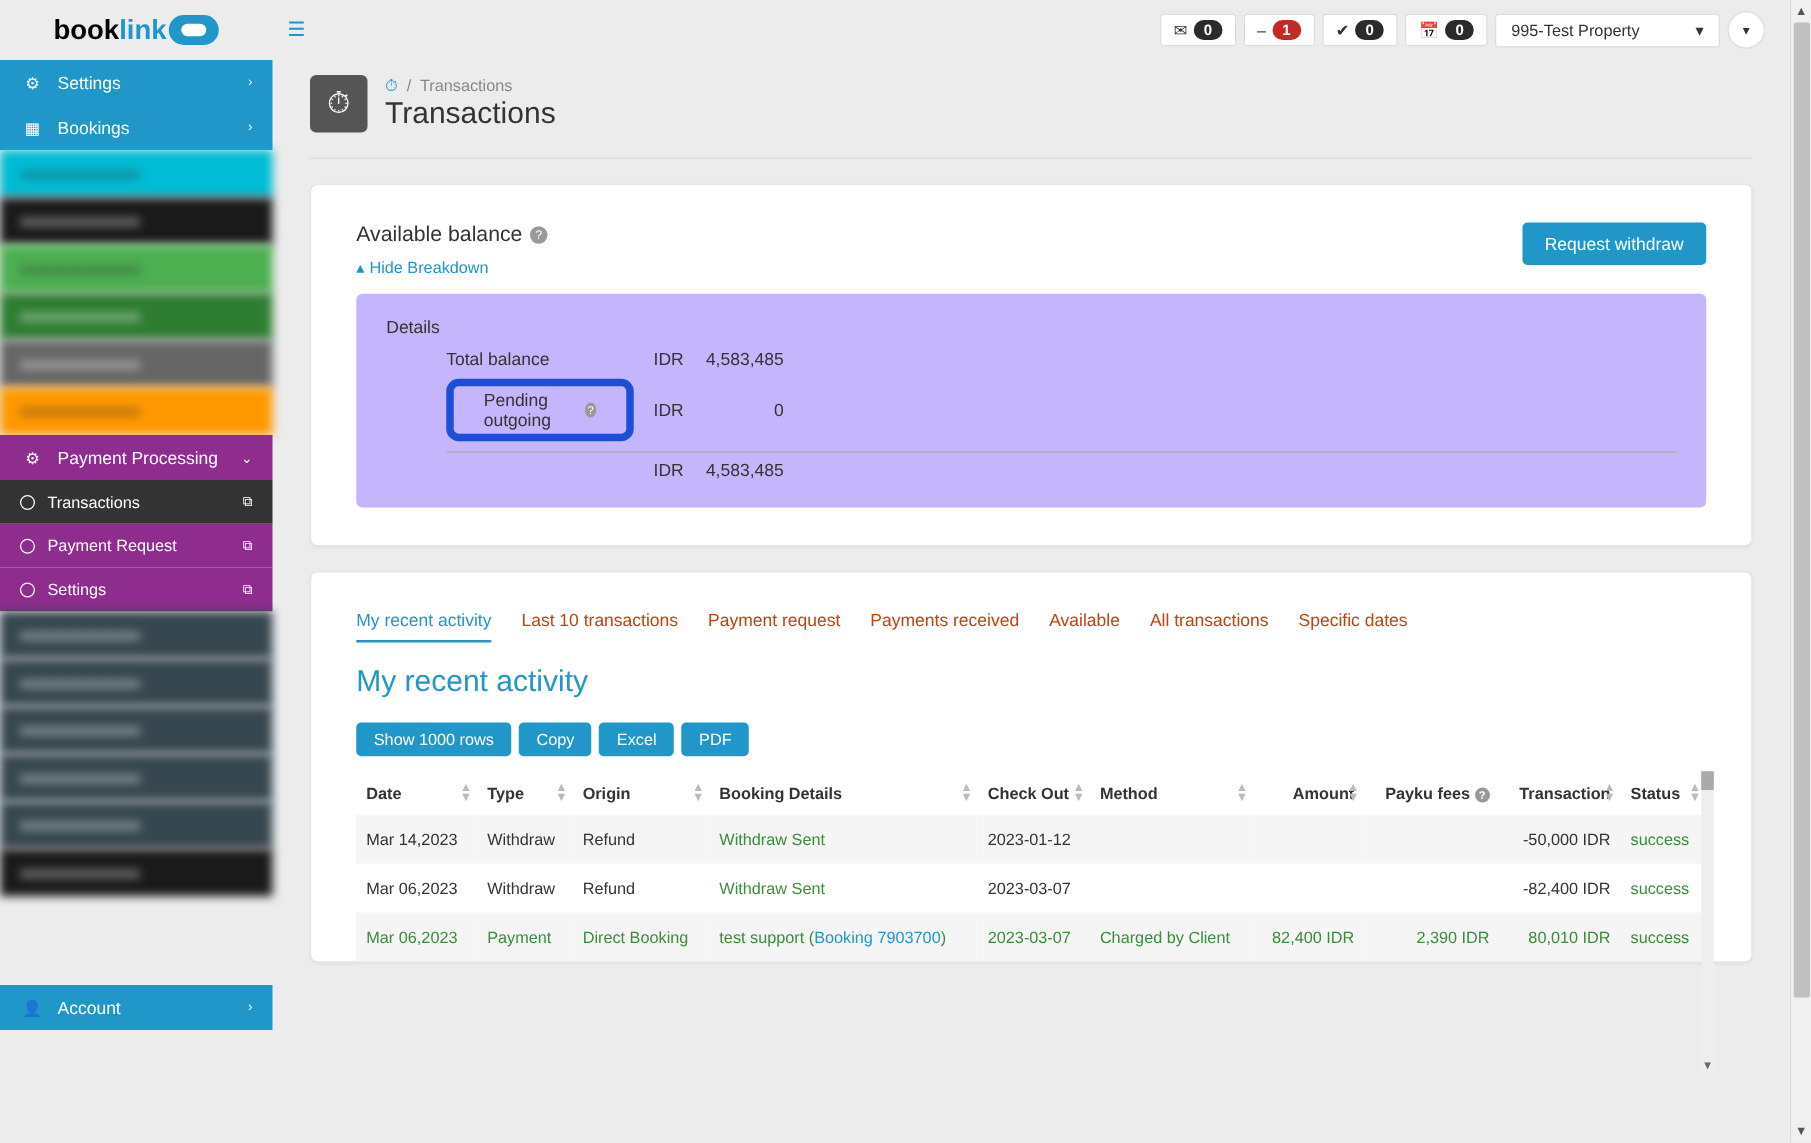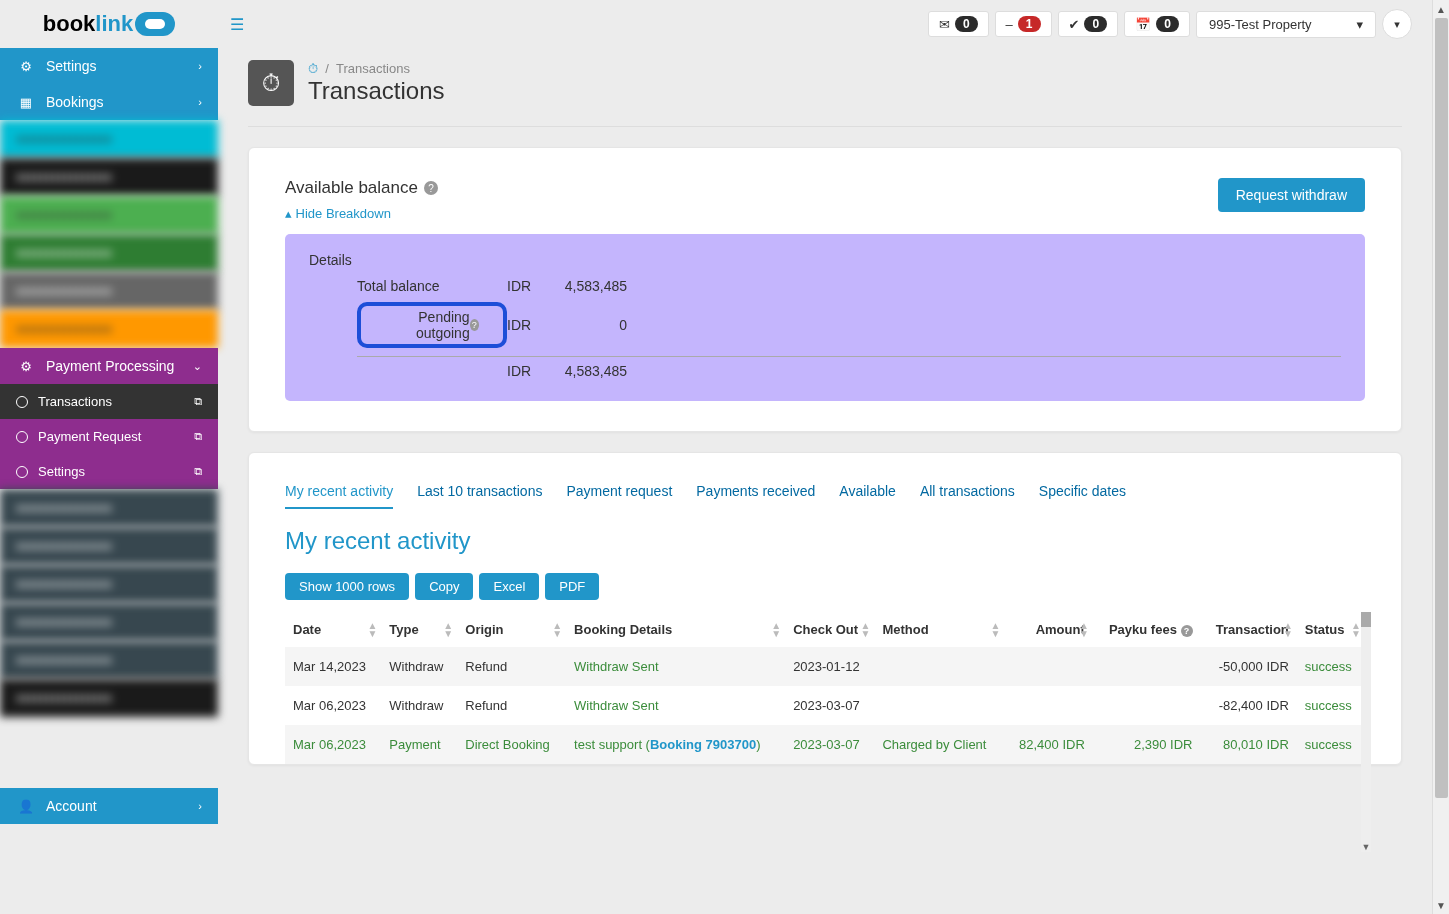--- a/index.html
+++ b/index.html
@@ -62,49 +62,49 @@
 .help-icon.small { width: 12px; height: 12px; font-size: 9px; }
 .bal-amount { font-size: 28px; font-weight: bold; color: #333; margin-top: 2px; }
 .btn-primary { background: #2196c9; color: #fff; border: none; padding: 9px 18px; border-radius: 4px; font-size: 14px; cursor: pointer; }
 .btn-primary.sm { padding: 6px 14px; font-size: 13px; }
 .hide-link { color: #2196c9; font-size: 13px; margin-top: 8px; cursor: pointer; display: inline-flex; align-items: center; gap: 4px; }
 
 .details-box { background: #c4b5fd; border-radius: 5px; padding: 18px 24px; margin-top: 12px; }
 .details-box h4 { font-size: 14px; font-weight: normal; color: #333; margin-bottom: 6px; }
 .details-row { display: flex; align-items: center; font-size: 14px; color: #333; padding: 4px 0; margin-left: 48px; }
 .details-row .dlabel { width: 150px; }
-.details-row .dcur { width: 40px; text-align: left; }
+.details-row .dcur { width: 40px; text-align: right; }
 .details-row .dval { width: 80px; text-align: right; }
 .details-row.total { border-top: 1px solid #aaa; margin-top: 4px; padding-top: 6px; }
-.highlight-box { border: 4px solid #1d4ed8; border-radius: 10px; padding: 3px 24px; display: inline-flex; align-items: center; position: relative; text-align: right; }
+.highlight-box { border: 6px solid #1d4ed8; border-radius: 10px; padding: 3px 24px; display: inline-flex; align-items: center; position: relative; }
 
 
 .tabs { display: flex; gap: 24px; border-bottom: none; margin-bottom: 18px; flex-wrap: wrap; }
-.tab { font-size: 14px; color: #0369a1; padding-bottom: 8px; cursor: pointer; }
+.tab { font-size: 14px; color: #c2410c; padding-bottom: 8px; cursor: pointer; }
 .tab.active { color: #2196c9; border-bottom: 2px solid #2196c9; font-weight: 500; }
 
 .section-title { font-size: 24px; color: #2196c9; font-weight: 400; margin-bottom: 18px; }
 .table-controls { display: flex; align-items: center; gap: 6px; margin-bottom: 12px; }
 .search-wrap { margin-left: auto; display: flex; align-items: center; gap: 6px; font-size: 14px; }
 .search-wrap input { border: 1px solid #ccc; padding: 5px 8px; width: 160px; border-radius: 3px; }
 
 .tbl-wrap { position: relative; }
 .tbl-scroll { position: absolute; right: -6px; top: 0; width: 10px; height: 240px; background: #eee; }
 .tbl-scroll-thumb { position: absolute; top: 0; width: 100%; height: 15px; background: #aaa; }
 .tbl-scroll .down { position: absolute; bottom: 0; font-size: 9px; width: 100%; text-align: center; color: #666; }
 
 table { width: 100%; border-collapse: collapse; font-size: 13px; }
 th { text-align: left; padding: 10px 8px; color: #333; font-weight: bold; position: relative; vertical-align: bottom; }
 th .sort { position: absolute; right: 4px; top: 50%; transform: translateY(-50%); font-size: 10px; color: #bbb; line-height: 8px; }
 td { padding: 12px 8px; vertical-align: top; }
 tbody tr:nth-child(odd) { background: #f5f5f5; }
 tbody tr:nth-child(even) { background: #fff; }
 .link-green { color: #3b8c3b; }
 .txt-green { color: #3b8c3b; }
-.link-blue { color: #2196c9; font-weight: bold; }
+.link-blue { color: #2196c9; }
 .txt-right { text-align: right; }
 </style>
 </head>
 <body>
 
 <div class="app">
   <div class="topbar">
     <div class="logo">
       <span class="b1">book</span>
         <span class="b2">link</span>

